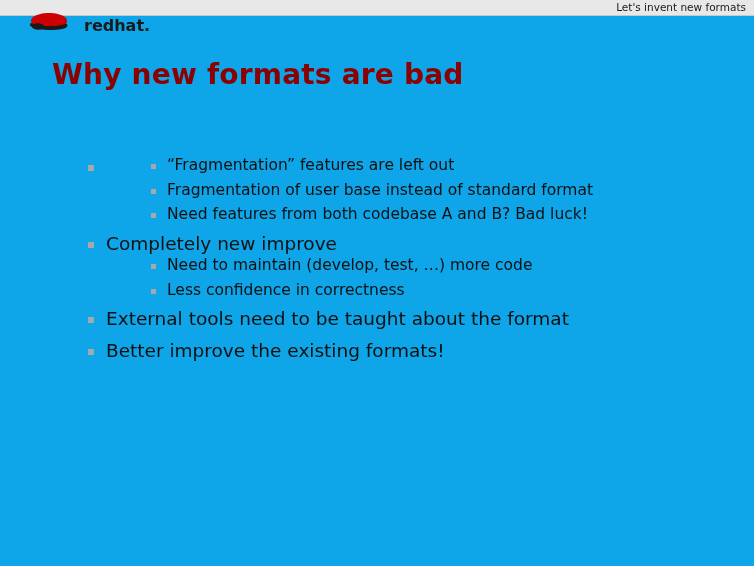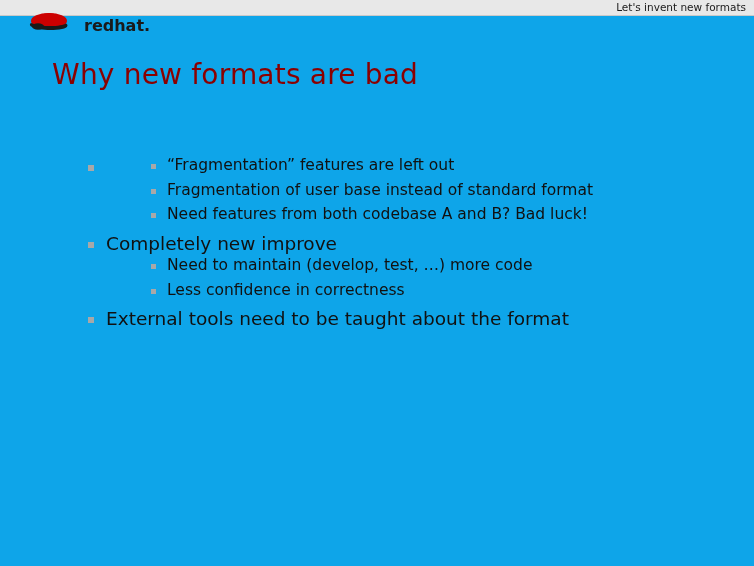--- a/index.html
+++ b/index.html
@@ -50,21 +50,21 @@
   }
   .logo svg {
     display: block;
   }
   
   .slide-title {
     position: absolute;
     left: 52px;
     top: 58px;
     font-size: 28px;
-    font-weight: normal;
+    font-weight: bold;
     color: #8b0000;
     font-family: "DejaVu Sans", sans-serif;
     letter-spacing: 0.2px;
     white-space: nowrap;
   }
   
   .content {
     position: absolute;
     left: 86px;
     top: 158px;
@@ -186,17 +186,21 @@
           </li>
         </ul>
       </li>
 
 
       <li class="item1 gap-after">
         <span class="sq1"></span>
         <span class="txt">External tools need to be taught about the format</span>
       </li>
 
+      <li class="item1">
+        <span class="sq1"></span>
+        <span class="txt">Better improve the existing formats!</span>
+      </li>
 
     </ul>
   </div>
 
 </div>
 
 </body></html>

